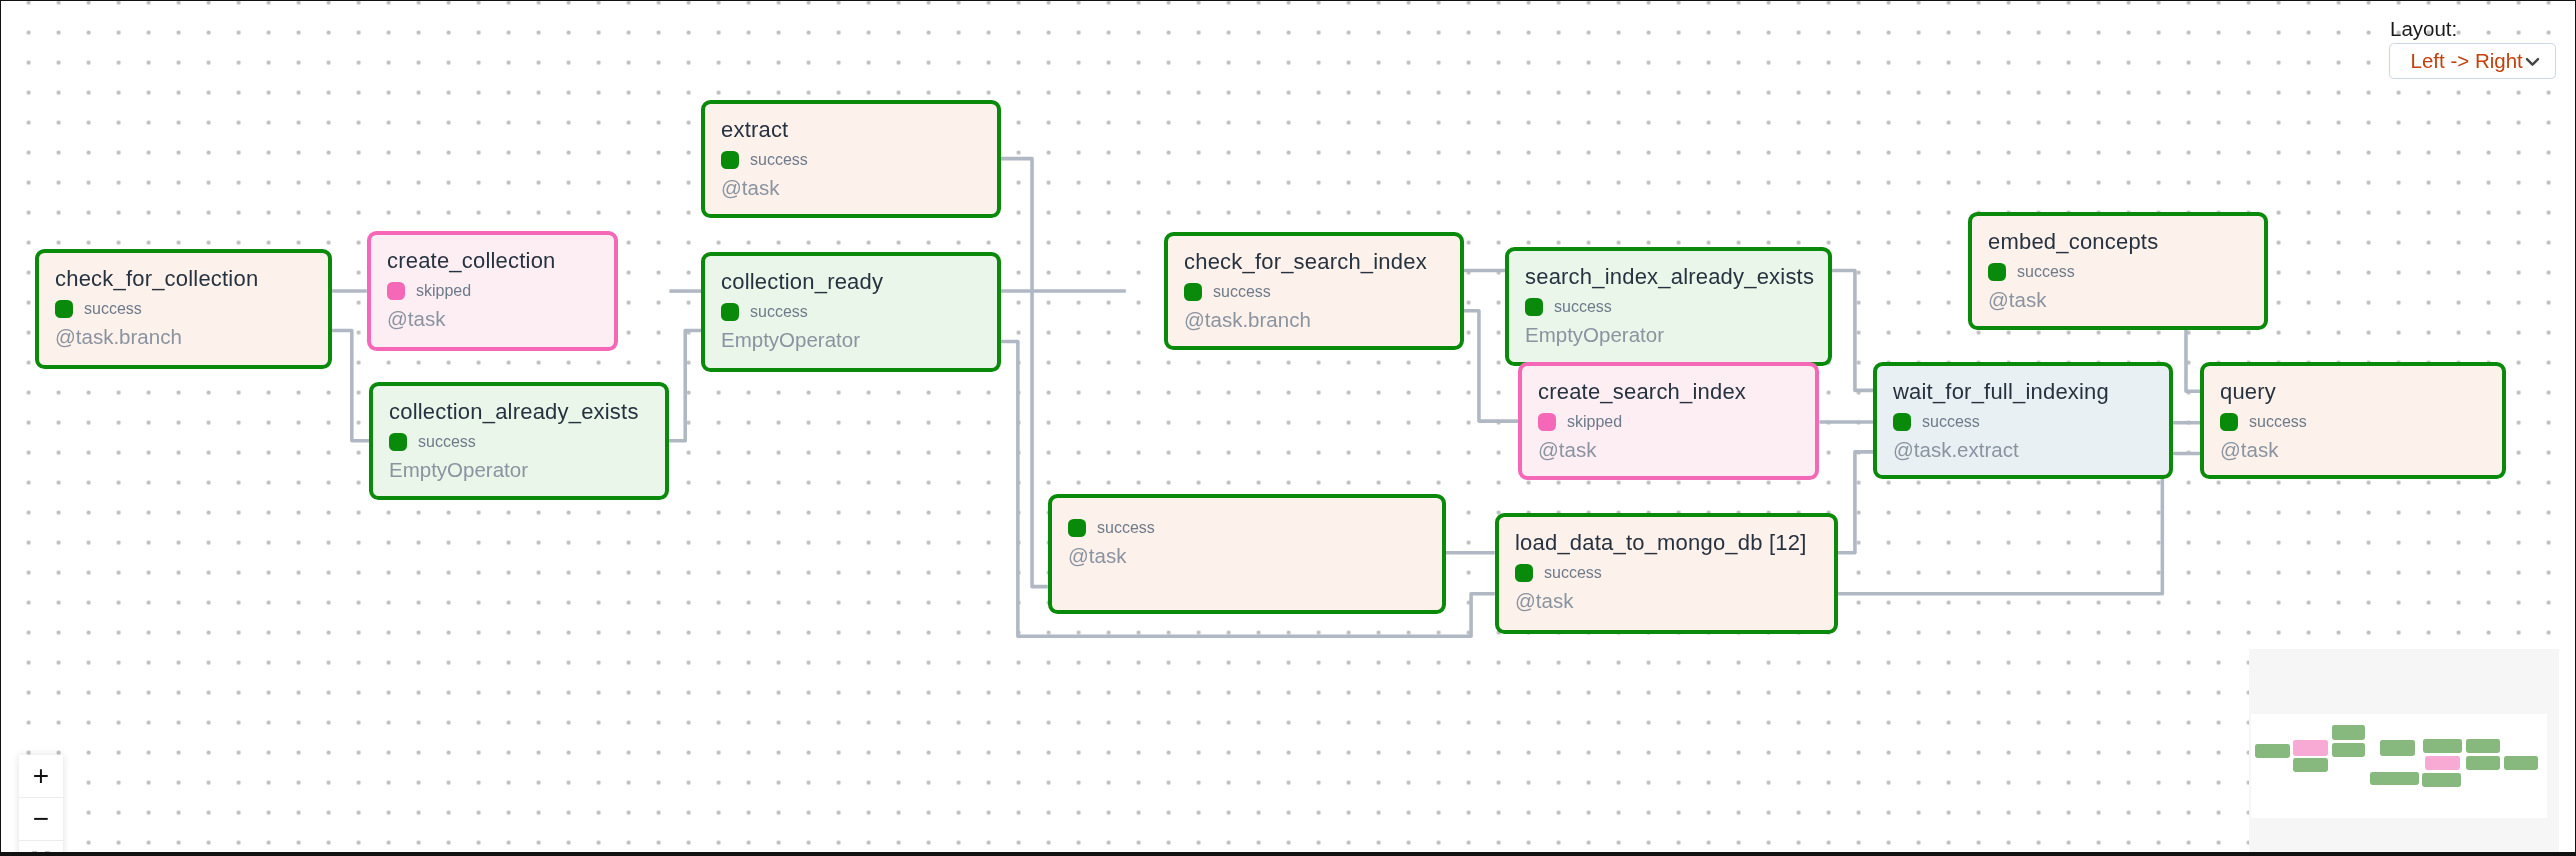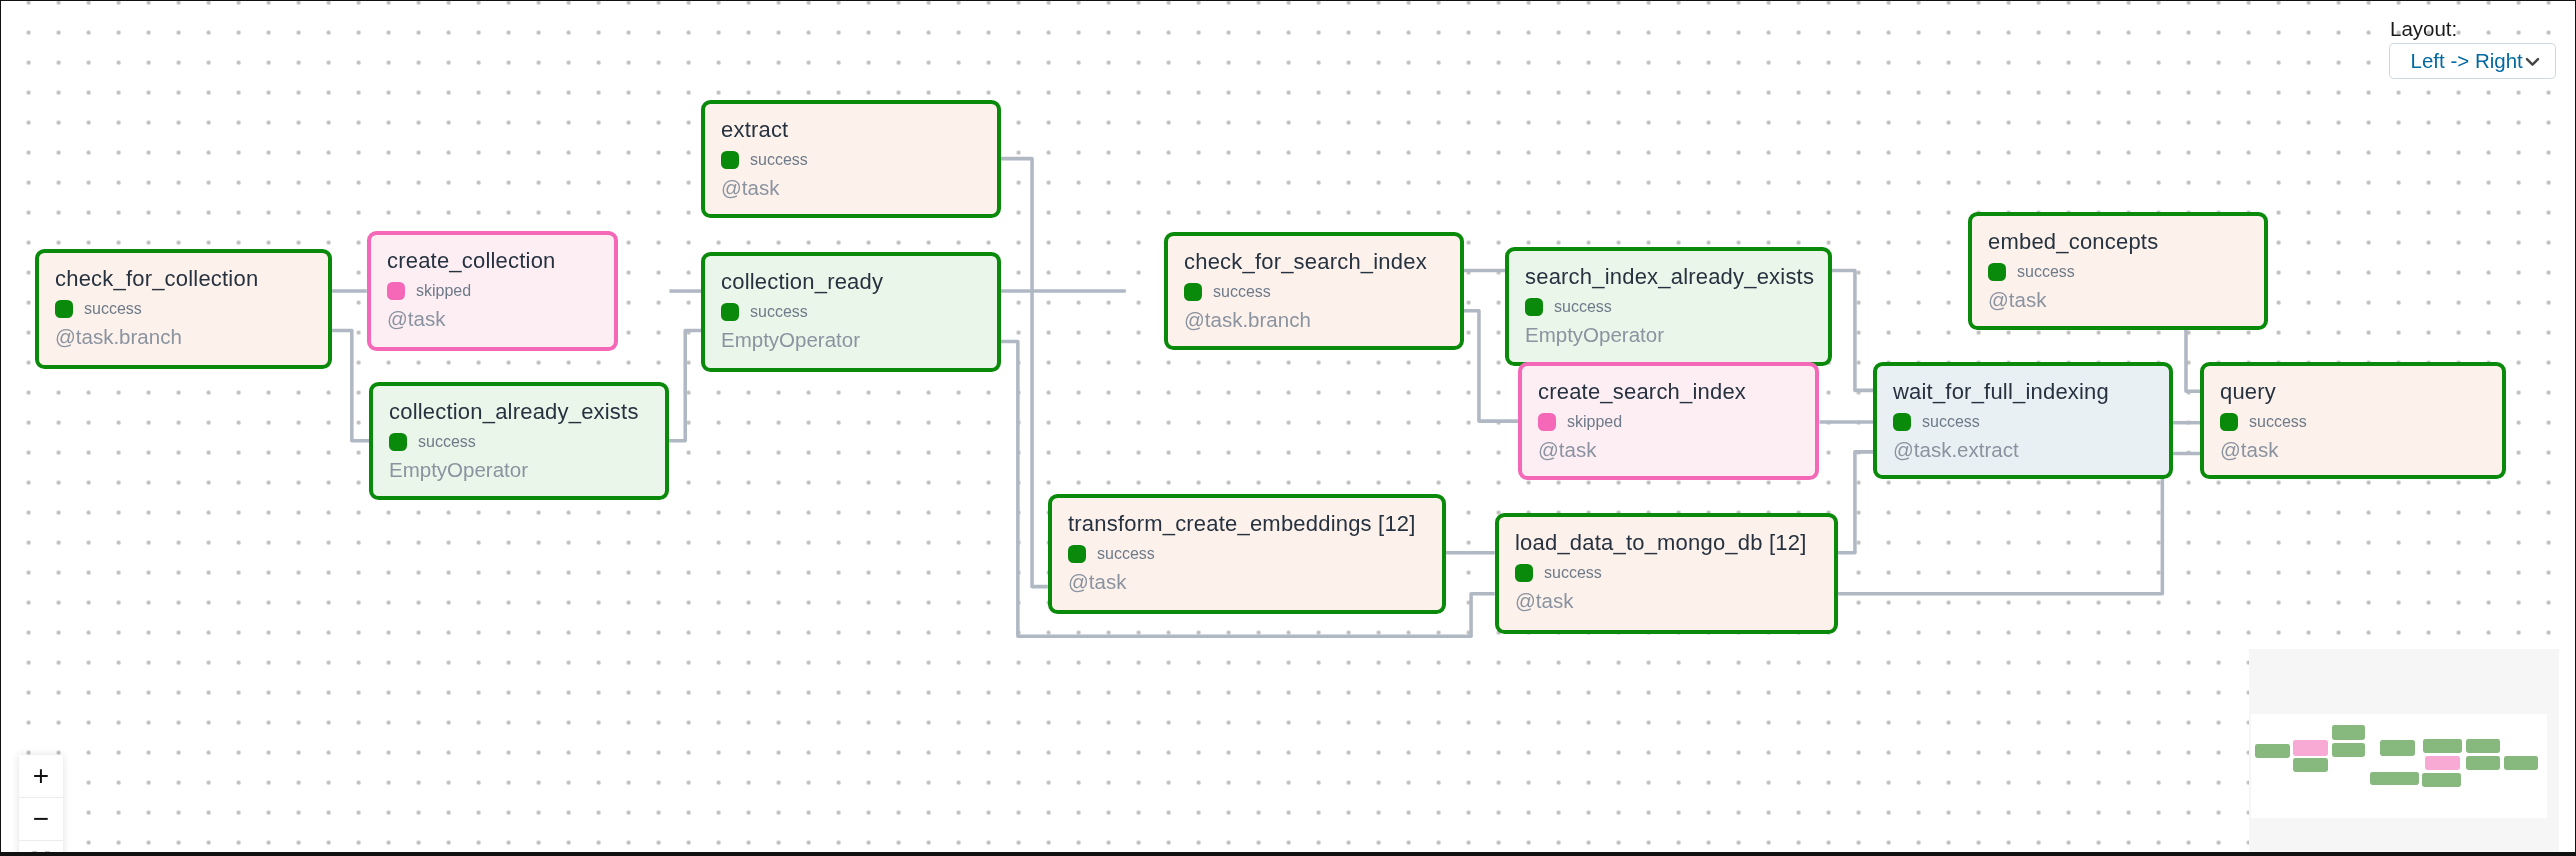--- a/index.html
+++ b/index.html
@@ -33,21 +33,21 @@
   .dot-pink{background:#f468b7;}
   .node .stext{font-size:16px;color:#6d7a89;}
   .node .op{font-size:20.5px;color:#8a93a0;margin-top:6.3px;}
   
   .layout-label{position:absolute;left:2389px;top:16px;font-size:20.5px;color:#1b1b1b;}
   .layout-select{
     position:absolute;left:2388px;top:42px;width:167px;height:36px;box-sizing:border-box;
     background:#fff;border:1.6px solid #cdd7e1;border-radius:4.7px;cursor:pointer;
     display:flex;align-items:center;justify-content:space-between;padding:0 12.6px 0 20.5px;
   }
-  .layout-select .val{font-size:20.5px;color:#0369a1;}
+  .layout-select .val{font-size:20.5px;color:#c2410c;}
   .layout-select svg{flex:0 0 auto;}
   
   .zoomctl{
     position:absolute;left:18px;top:754px;width:44px;
     box-shadow:0 0 8px rgba(0,0,0,.12);background:#fff;
   }
   .zoomctl .zbtn{
     width:44px;height:43px;box-sizing:border-box;background:#fff;border:none;border-bottom:0.8px solid #ececec;
     display:flex;align-items:center;justify-content:center;font-size:28px;color:#111;cursor:pointer;padding:0;
     font-family:"Liberation Sans", sans-serif;
@@ -167,21 +167,20 @@
     </div>
     <div class="node bg-default bd-green" style="left: 2199px; top: 361px; width: 306px; height: 117px;">
       <div class="title">query</div>
       <div class="status">
         <span class="dot dot-green"></span>
         <span class="stext">success</span>
       </div>
       <div class="op">@task</div>
     </div>
     <div class="node bg-default bd-green" style="left: 1047px; top: 493px; width: 398px; height: 120px;">
-      <div class="title">transform_create_embeddings [12]</div>
       <div class="status">
         <span class="dot dot-green"></span>
         <span class="stext">success</span>
       </div>
       <div class="op">@task</div>
     </div>
     <div class="node bg-default bd-green" style="left: 1494px; top: 512px; width: 343px; height: 121px;">
       <div class="title">load_data_to_mongo_db [12]</div>
       <div class="status">
         <span class="dot dot-green"></span>

